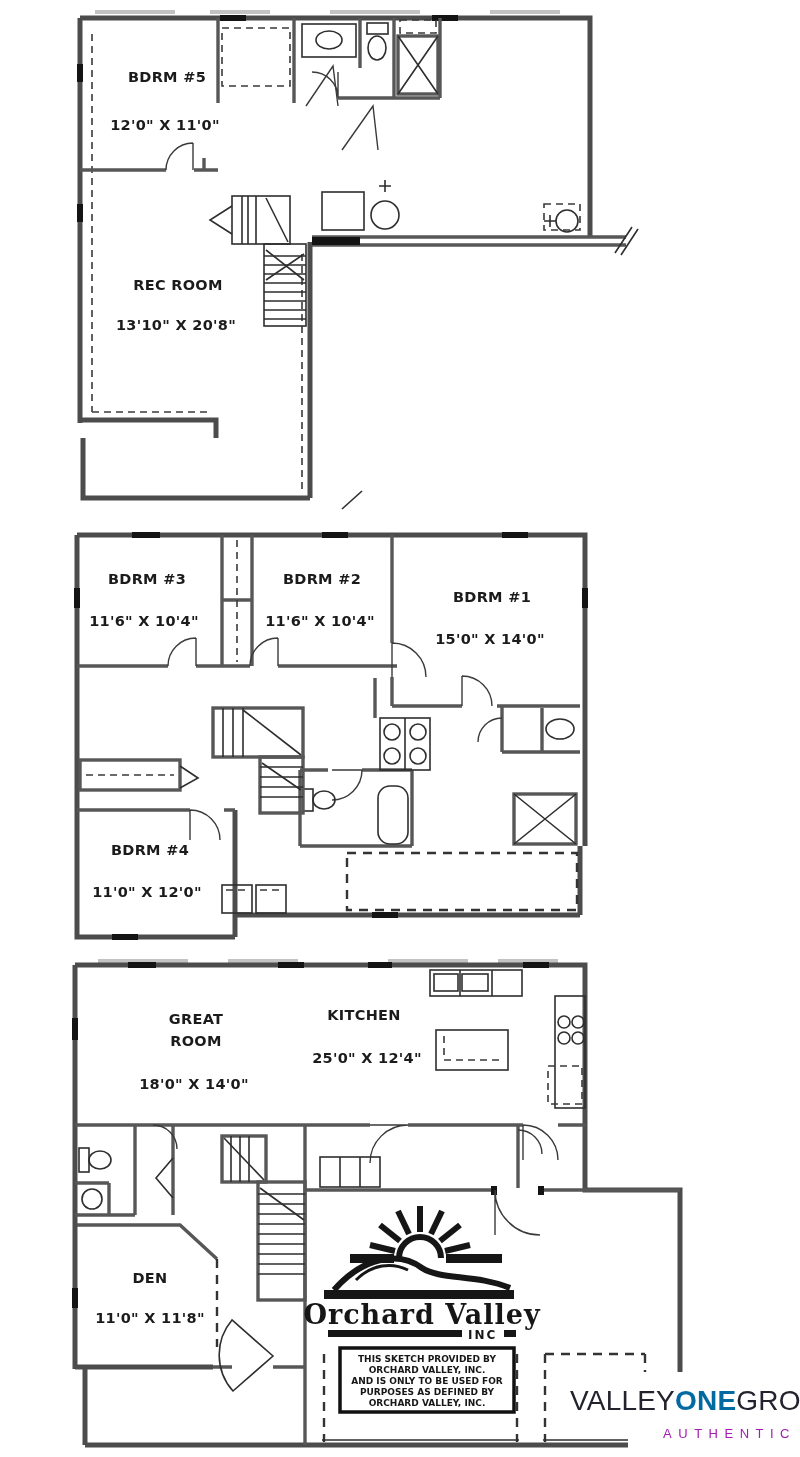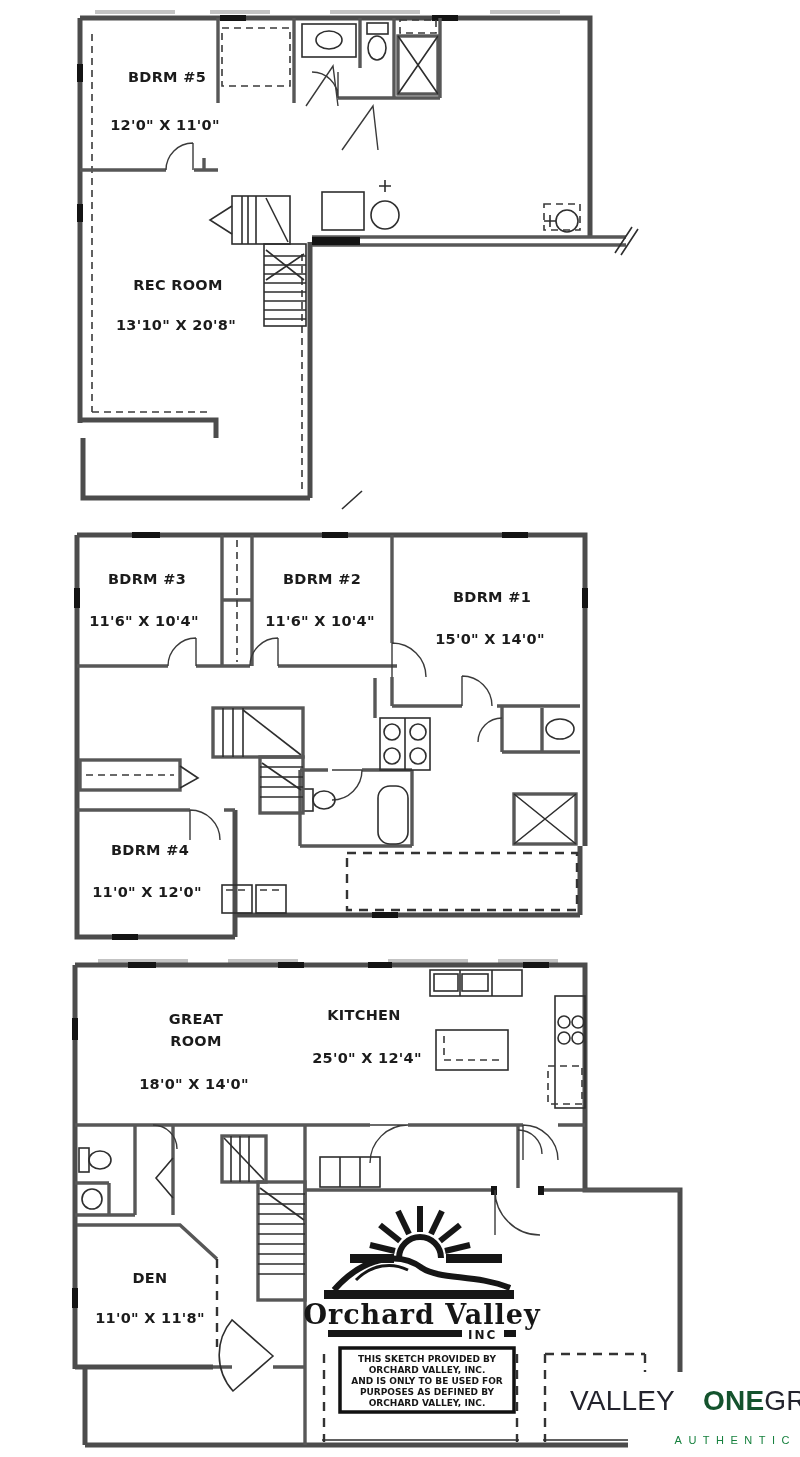--- a/index.html
+++ b/index.html
@@ -19,22 +19,22 @@
             fill:#1b1b1b;letter-spacing:0.3px;}
   .logo-fill{fill:#161616;stroke:none;}
   .logo-stroke{fill:none;stroke:#161616;}
   .logo-name{font-family:"DejaVu Serif",serif;font-weight:700;font-size:27px;fill:#161616;letter-spacing:1px;}
   .logo-inc{font-family:"DejaVu Sans",sans-serif;font-weight:700;font-size:12px;fill:#161616;letter-spacing:2px;}
   .disc{font-family:"DejaVu Sans",sans-serif;font-weight:700;font-size:9px;fill:#161616;}
   
   .white-mask{position:absolute;left:628px;top:1372px;width:172px;height:85px;background:#fff;}
   .rog{position:absolute;left:570px;top:1385px;width:228px;}
   .rog-line1{font-size:28px;font-weight:500;color:#23232d;letter-spacing:0.2px;white-space:nowrap;}
-  .rog-gold{color:#14532d;font-weight:700;margin-left:28px;}
-  .rog-sub{font-size:11px;letter-spacing:6.5px;color:#15803d;text-align:right;margin-top:17px;padding-right:2px;}
+  .rog-gold{color:#0369a1;font-weight:700;}
+  .rog-sub{font-size:13px;letter-spacing:6.5px;color:#a21caf;text-align:right;margin-top:9px;padding-right:2px;}
 </style>
 </head>
 <body>
 
 <svg class="plan" style="left:70px;top:8px;" width="570" height="505" viewBox="0 0 570 505">
   <g>
     <rect class="gry" x="25" y="2" width="80" height="4"></rect>
       <rect class="gry" x="140" y="2" width="60" height="4"></rect>
     <rect class="gry" x="260" y="2" width="90" height="4"></rect>
       <rect class="gry" x="420" y="2" width="70" height="4"></rect>

